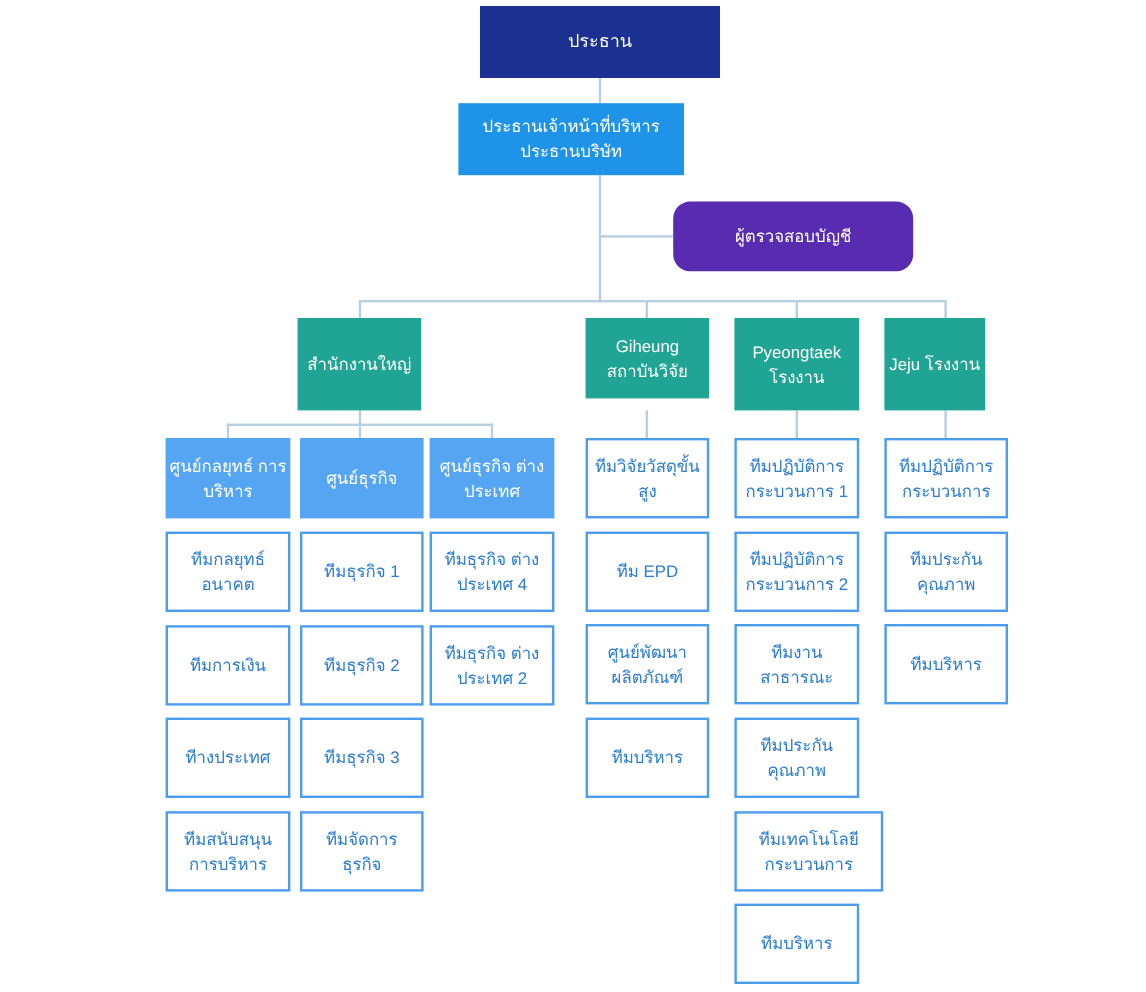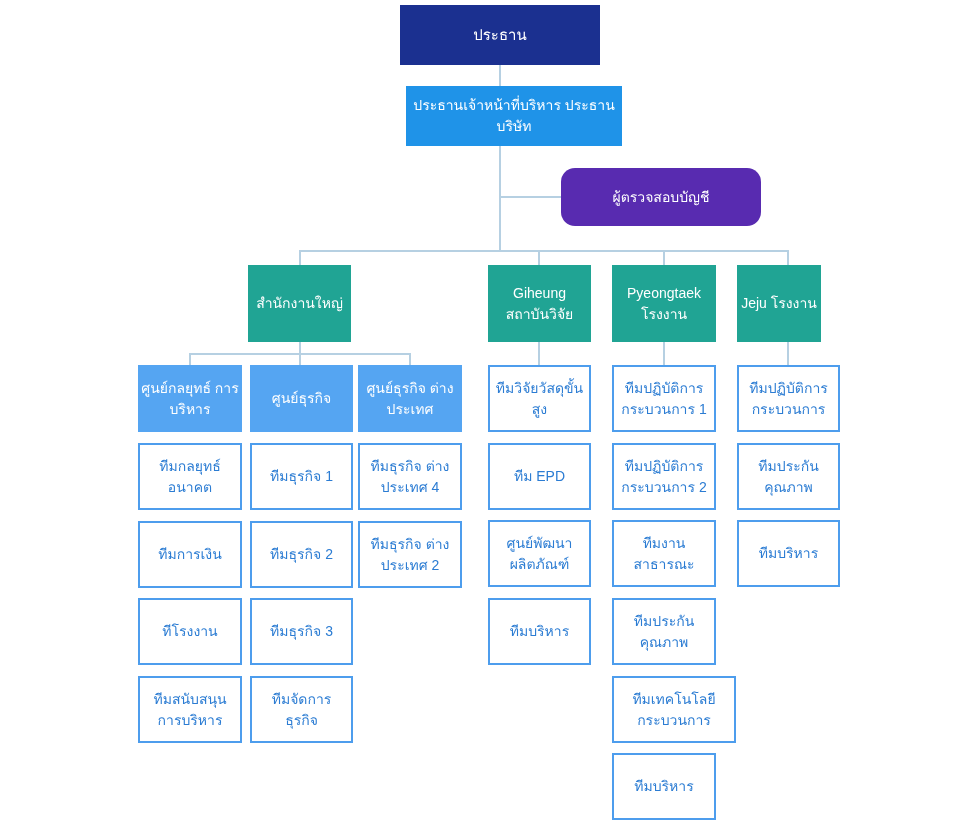--- a/index.html
+++ b/index.html
@@ -48,35 +48,35 @@
   <div class="conn" style="left:284px;top:342px;width:2px;height:13px"></div>
   <div class="conn" style="left:174px;top:353px;width:222px;height:2px"></div>
   <div class="conn" style="left:174px;top:353px;width:2px;height:12px"></div>
   <div class="conn" style="left:284px;top:353px;width:2px;height:12px"></div>
   <div class="conn" style="left:394px;top:353px;width:2px;height:12px"></div>
   <div class="conn" style="left:523px;top:342px;width:2px;height:23px"></div>
   <div class="conn" style="left:648px;top:342px;width:2px;height:23px"></div>
   <div class="conn" style="left:772px;top:342px;width:2px;height:23px"></div>
 
   <div class="box navy" style="left:385px;top:5px;width:200px;height:60px">ประธาน</div>
-  <div class="box blue" style="left:391px;top:86px;width:216px;height:60px">ประธานเจ้าหน้าที่บริหาร ประธานบริษัท</div>
+  <div class="box blue" style="left:367px;top:86px;width:188px;height:60px">ประธานเจ้าหน้าที่บริหาร ประธานบริษัท</div>
   <div class="box purple" style="left:546px;top:168px;width:200px;height:58px">ผู้ตรวจสอบบัญชี</div>
 
   <div class="box teal" style="left:233px;top:265px;width:103px;height:77px">สำนักงานใหญ่</div>
-  <div class="box teal" style="left:473px;top:265px;width:103px;height:77px">Giheung สถาบันวิจัย</div>
+  <div class="box teal" style="left:473px;top:265px;width:103px;height:67px">Giheung สถาบันวิจัย</div>
   <div class="box teal" style="left:597px;top:265px;width:104px;height:77px">Pyeongtaek โรงงาน</div>
   <div class="box teal" style="left:722px;top:265px;width:84px;height:77px">Jeju โรงงาน</div>
 
   <div class="box lightblue" style="left:123px;top:365px;width:104px;height:67px">ศูนย์กลยุทธ์ การบริหาร</div>
   <div class="box lightblue" style="left:235px;top:365px;width:103px;height:67px">ศูนย์ธุรกิจ</div>
   <div class="box lightblue" style="left:343px;top:365px;width:104px;height:67px">ศูนย์ธุรกิจ ต่างประเทศ</div>
 
   <div class="box team" style="left:123px;top:443px;width:104px;height:67px">ทีมกลยุทธ์ อนาคต</div>
   <div class="box team" style="left:123px;top:521px;width:104px;height:67px">ทีมการเงิน</div>
-  <div class="box team" style="left:123px;top:598px;width:104px;height:67px">ทีโรงงาน</div>
+  <div class="box team" style="left:123px;top:598px;width:104px;height:67px">ทีางประเทศ</div>
   <div class="box team" style="left:123px;top:676px;width:104px;height:67px">ทีมสนับสนุน การบริหาร</div>
 
   <div class="box team" style="left:235px;top:443px;width:103px;height:67px">ทีมธุรกิจ 1</div>
   <div class="box team" style="left:235px;top:521px;width:103px;height:67px">ทีมธุรกิจ 2</div>
   <div class="box team" style="left:235px;top:598px;width:103px;height:67px">ทีมธุรกิจ 3</div>
   <div class="box team" style="left:235px;top:676px;width:103px;height:67px">ทีมจัดการ ธุรกิจ</div>
 
   <div class="box team" style="left:343px;top:443px;width:104px;height:67px">ทีมธุรกิจ ต่างประเทศ 4</div>
   <div class="box team" style="left:343px;top:521px;width:104px;height:67px">ทีมธุรกิจ ต่างประเทศ 2</div>
 

